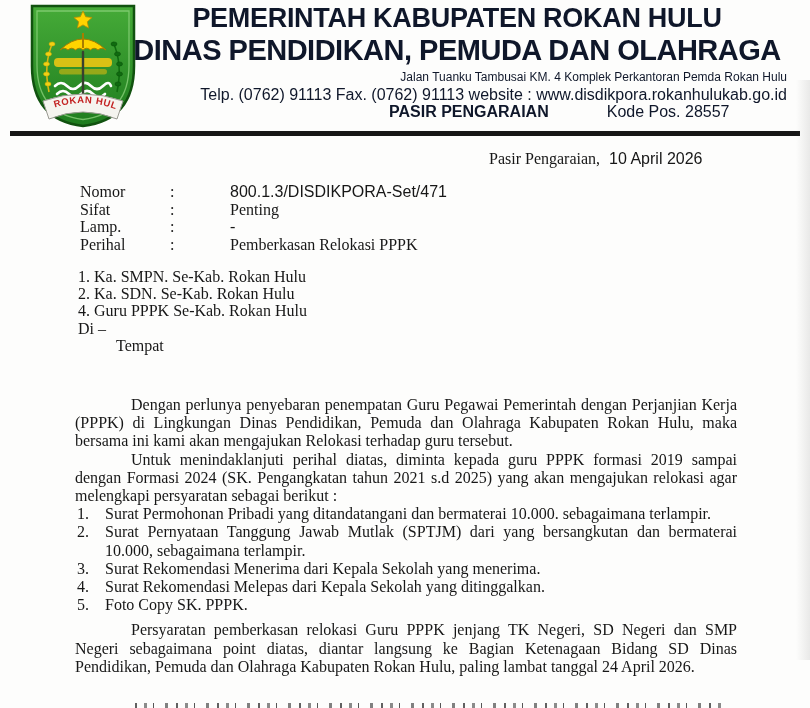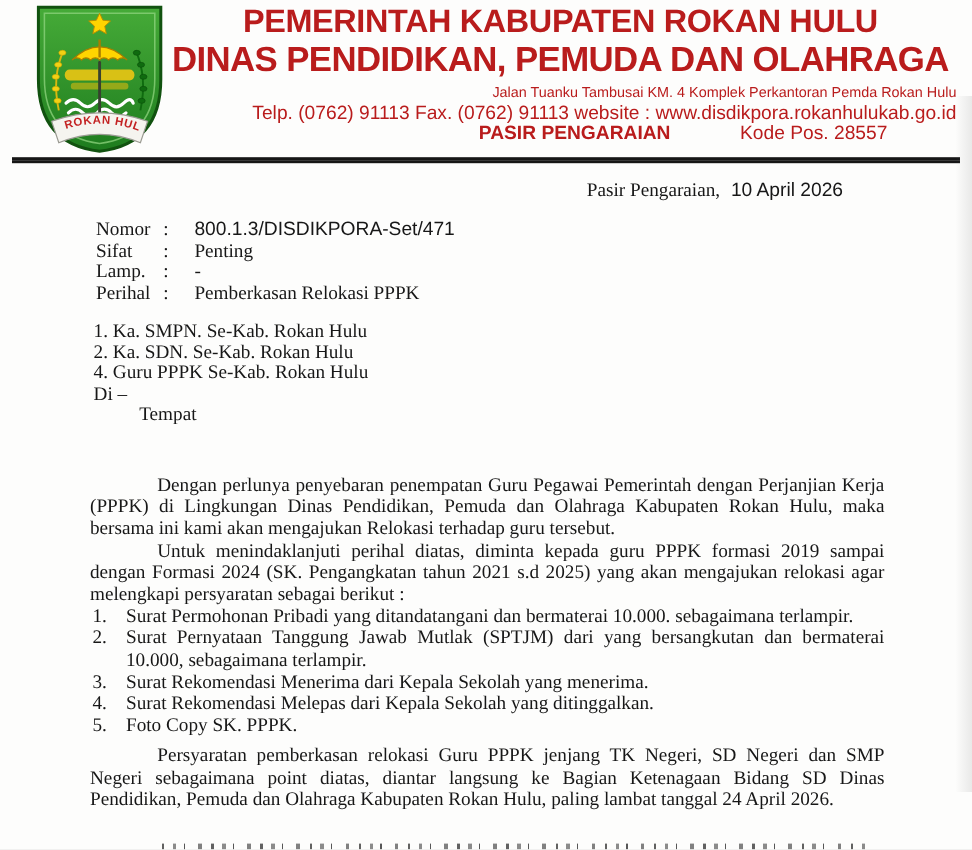--- a/index.html
+++ b/index.html
@@ -18,45 +18,45 @@
     position: absolute;
     right: 0; top: 80px;
     width: 14px; height: 580px;
     background: linear-gradient(90deg, rgba(0,0,0,0) 0%, rgba(110,110,110,0.14) 100%);
     pointer-events: none;
   }
 
   
   .logo { position: absolute; left: 24px; top: 2px; width: 118px; height: 128px; }
   .header-text {
-    position: absolute; left: 137px; top: 3px; width: 660px;
+    position: absolute; left: 127px; top: 3px; width: 660px;
     text-align: center;
     font-family: "Liberation Sans", sans-serif;
-    color: #b91c1c;
+    color: #0f172a;
   }
   .gov  { font-size: 27px; font-weight: 700; line-height: 31px; letter-spacing: -0.3px; white-space: nowrap; }
   .dept { font-size: 29px; font-weight: 700; line-height: 32px; letter-spacing: -0.5px; white-space: nowrap; }
   .addr    { font-size: 12px; line-height: 17px; margin-top: 3px; white-space: nowrap; text-align: right; }
   .contact { font-size: 16px; line-height: 17px; white-space: nowrap; text-align: right; }
   .cityline { font-size: 16px; line-height: 18px; text-align: left; padding-left: 262px; white-space: nowrap; }
   .city { font-weight: 700; margin-right: 58px; }
 
   .rule {
     position: absolute; left: 10px; top: 131px; width: 790px; height: 2px;
     border-top: 3px solid #161616;
     border-bottom: 2px solid #161616;
   }
 
   
   .dateline { position: absolute; left: 489px; top: 150px; font-size: 16px; white-space: nowrap; }
   .date-sans { font-family: "Liberation Sans", sans-serif; margin-left: 9px; }
 
   
   .meta { position: absolute; left: 80px; top: 183px; font-size: 16px; line-height: 17.5px; }
-  .meta-row { display: flex; }
+  .meta-row { display: flex; gap: 34px; }
   .meta-label { width: 56px; }
   .meta-sep { width: 26px; }
   .sans-val { font-family: "Liberation Sans", sans-serif; }
   .bold { font-weight: 400; }
 
   
   .recipients { position: absolute; left: 78px; top: 268px; font-size: 16px; line-height: 17.2px; }
   .tempat { font-weight: 400; margin-left: 38px; }
 
   

